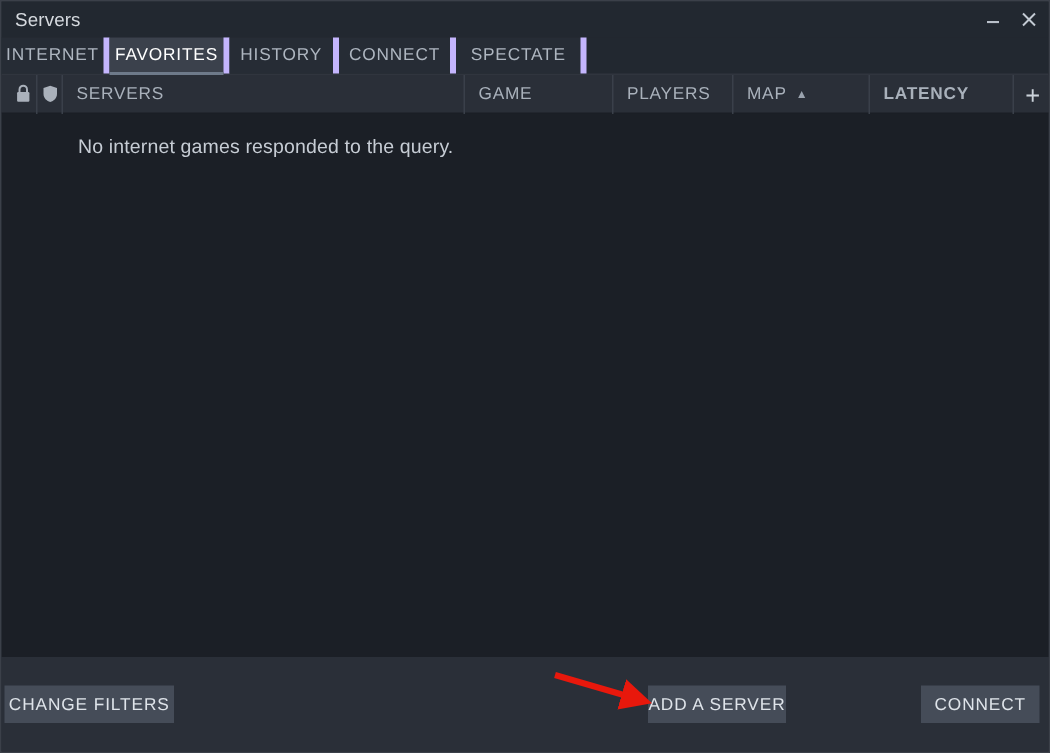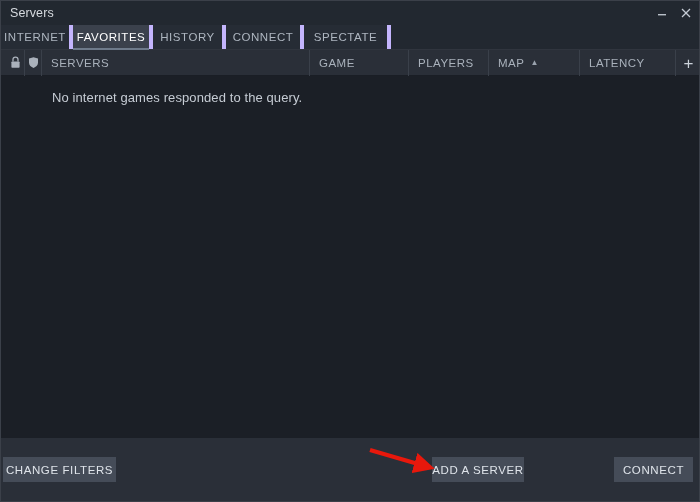--- a/index.html
+++ b/index.html
@@ -140,21 +140,21 @@
     display: flex;
     align-items: center;
     justify-content: center;
     cursor: pointer;
   }
   .icon-cell + .icon-cell { border-left: 1px solid #3a404a; }
   .col-servers  { width: 268px; }
   .col-game     { width:  99px; }
   .col-players  { width:  80px; }
   .col-map      { width:  91px; }
-  .col-latency  { width: 101px; }
+  .col-latency  { width: 101px; font-weight: bold; }
   .sort-arrow {
     margin-left: 6px;
     font-size: 8px;
     color: #9aa3ae;
     line-height: 1;
   }
   .col-plus {
     position: absolute;
     right: 0; top: 0;
     width: 26px;

